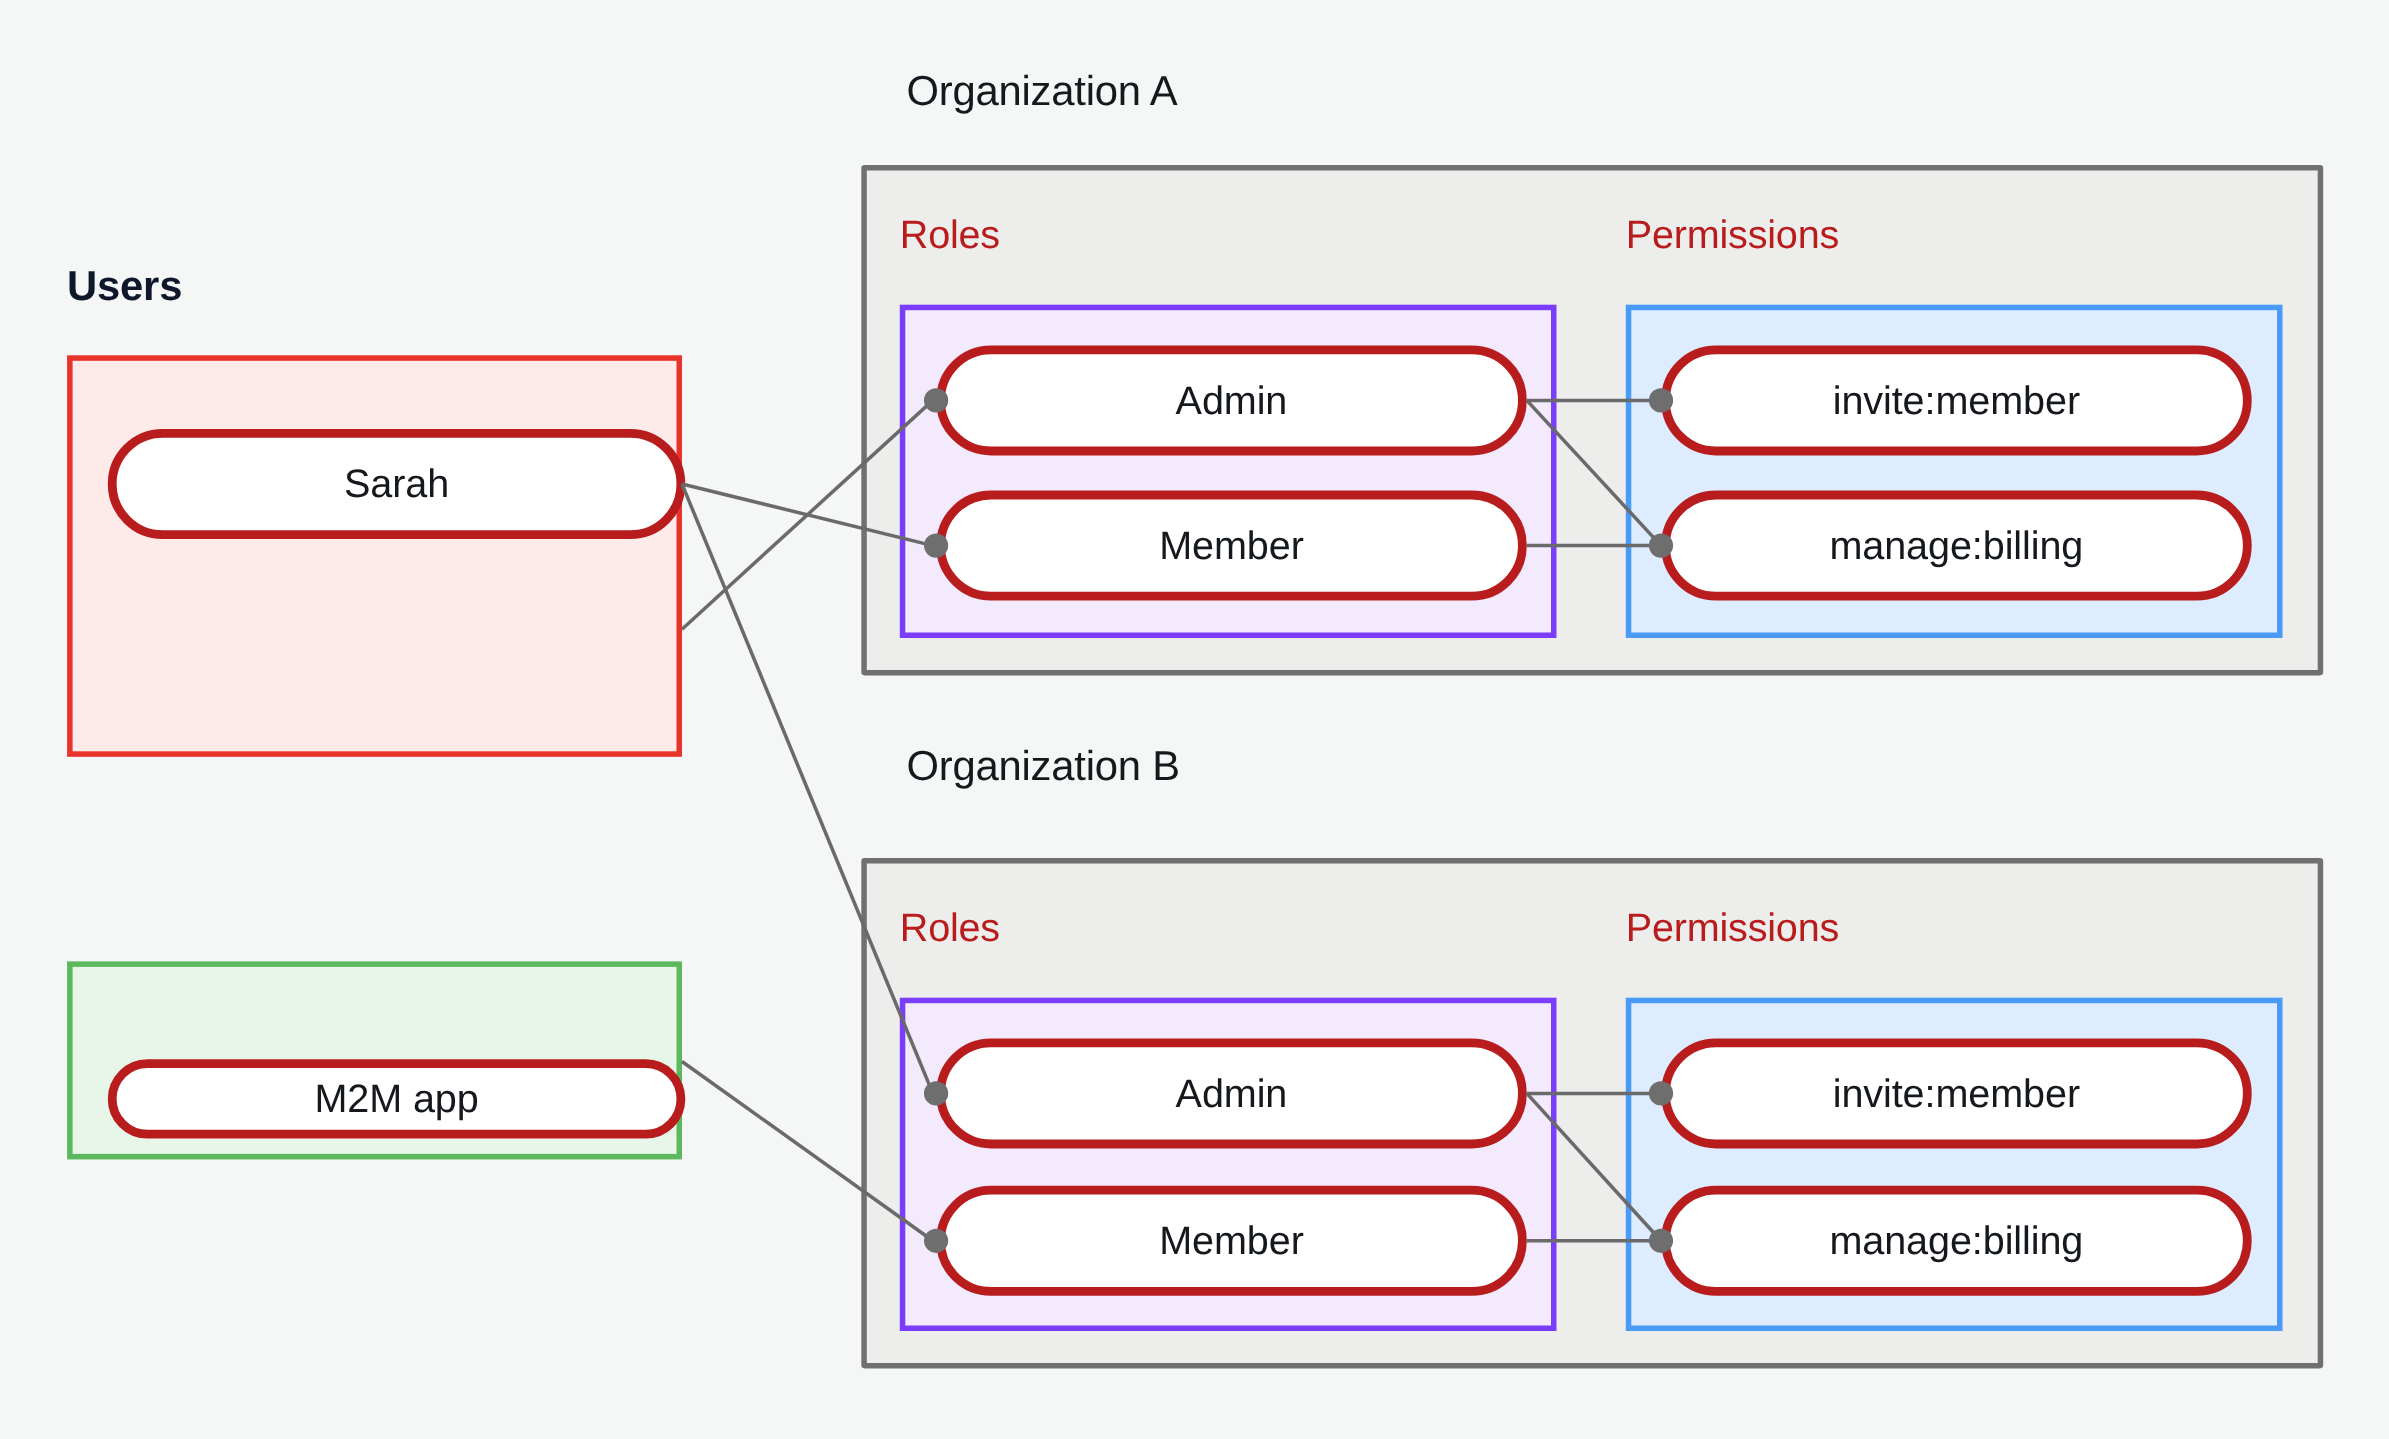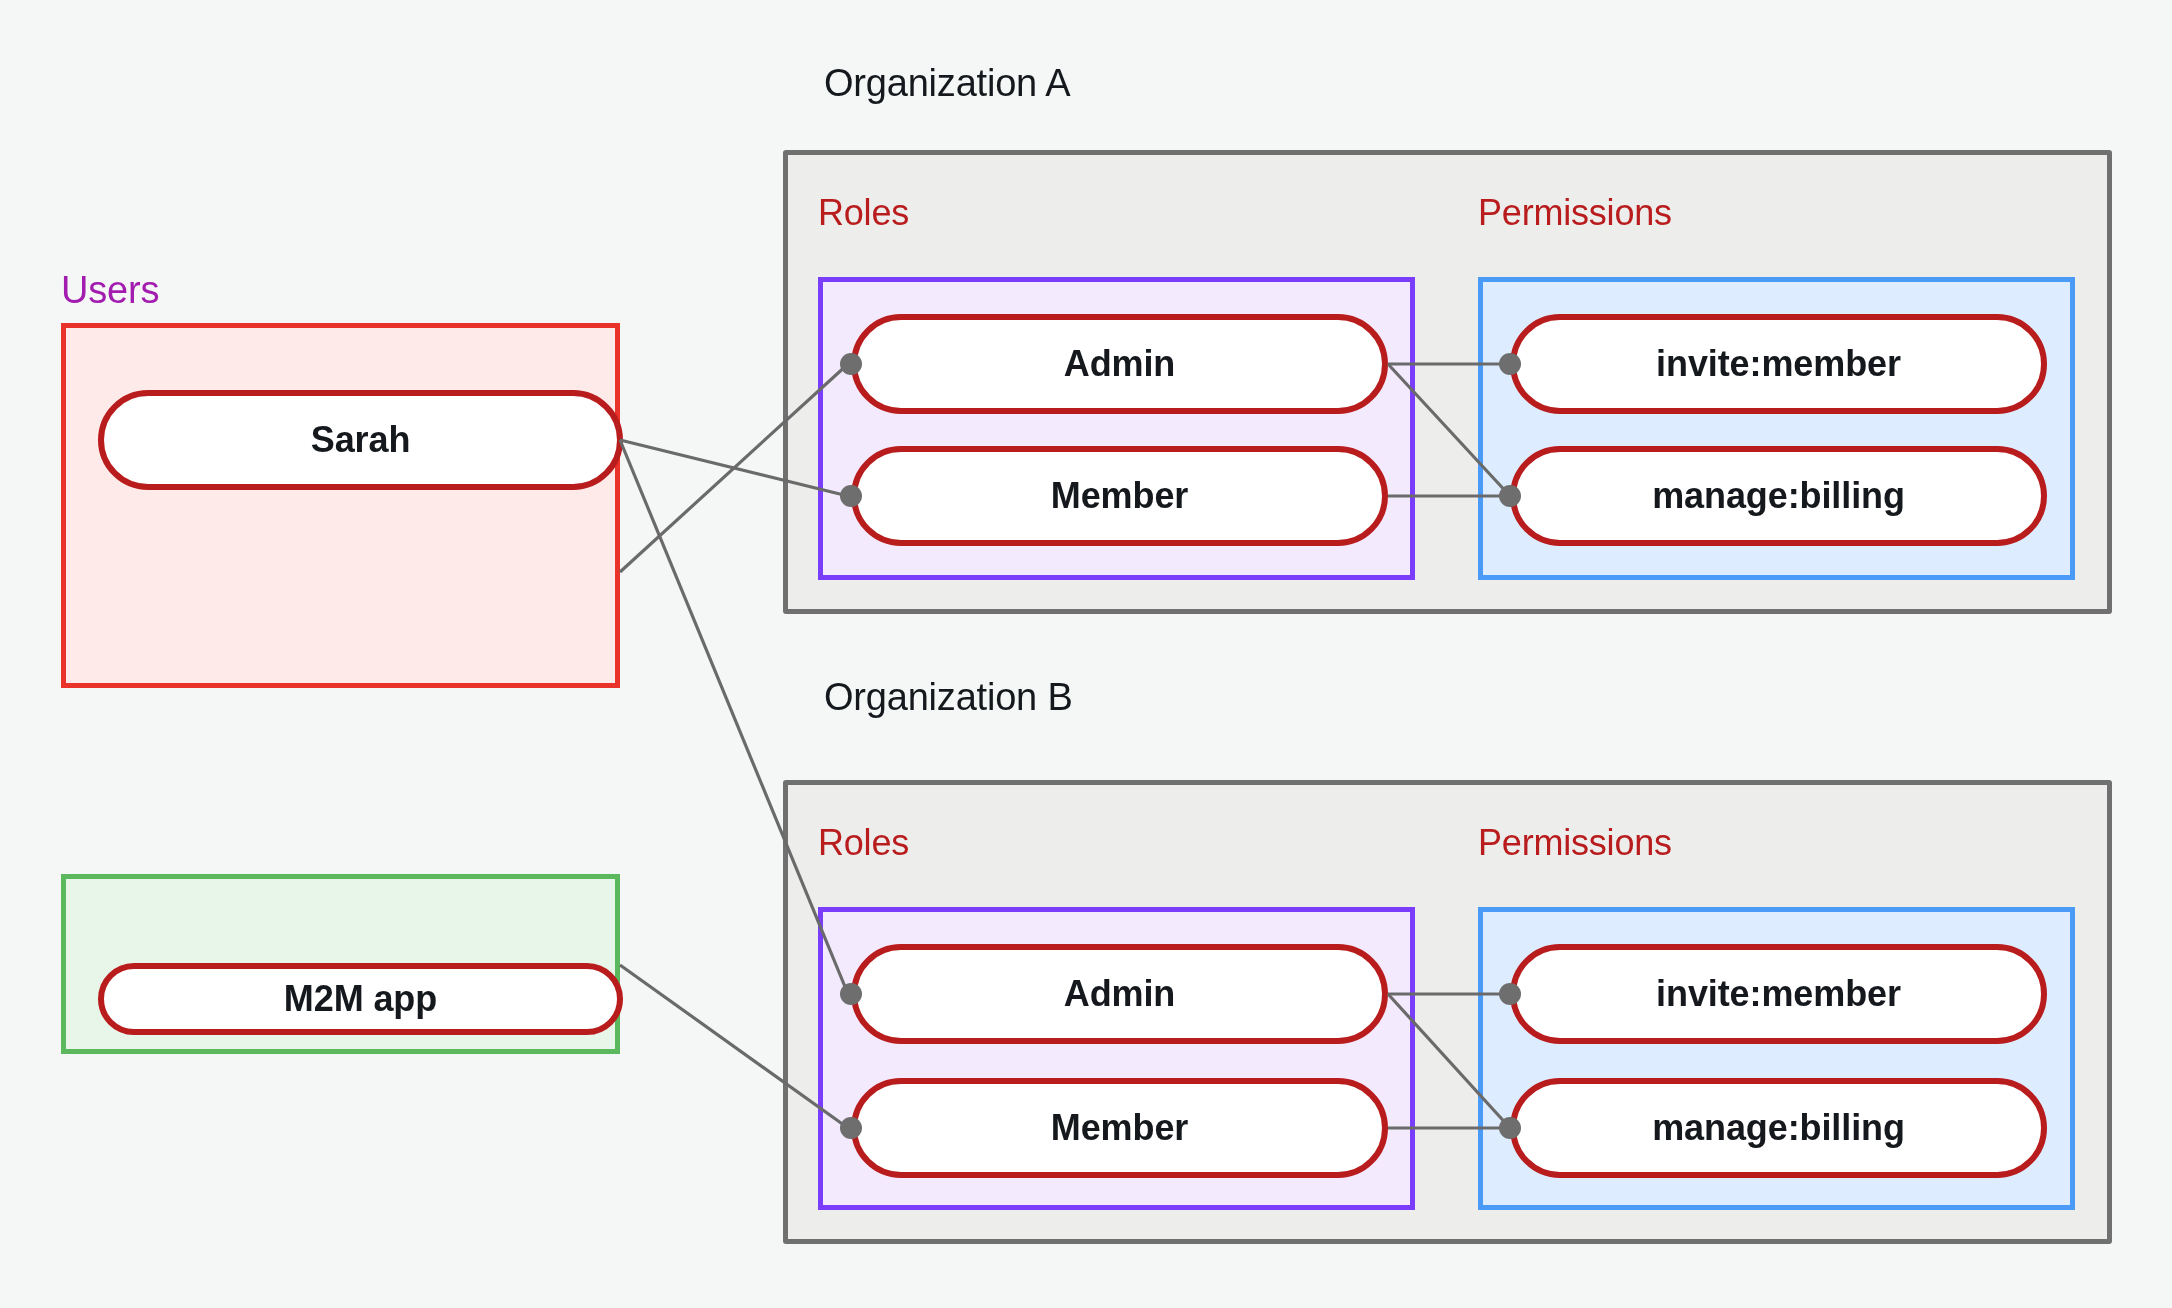--- a/index.html
+++ b/index.html
@@ -25,26 +25,25 @@
     left: 0; top: 0;
     width: 2172px;
     height: 1308px;
     pointer-events: none;
     z-index: 5;
   }
   
   .group-label {
     position: absolute;
     font-size: 38px;
-    font-weight: 400;
-    color: #a21caf;
+    font-weight: 700;
+    color: #0f172a;
     letter-spacing: -0.2px;
     white-space: nowrap;
     z-index: 3;
-    margin-top: 29px;
   }
   .org-label {
     position: absolute;
     font-size: 38px;
     font-weight: 400;
     color: #15181c;
     letter-spacing: -0.2px;
     white-space: nowrap;
     z-index: 3;
     margin-left: 43px;
@@ -83,30 +82,29 @@
   }
   .box-perms {
     border: 5px solid #4a9bf7;
     background: #ddecfe;
   }
   
   .pill {
     position: absolute;
     box-sizing: border-box;
     background: #ffffff;
-    border: 6px solid #b91c1c;
+    border: 8px solid #b91c1c;
     border-radius: 999px;
     display: flex;
     align-items: center;
     justify-content: center;
     font-size: 36px;
     color: #15181c;
     z-index: 4;
     letter-spacing: -0.1px;
-    font-weight: bold;
   }
   .edge-line {
     stroke: #6a6a6a;
     stroke-width: 3.2;
     fill: none;
   }
   .edge-dot {
     fill: #6e6e6e;
   }
 </style>

